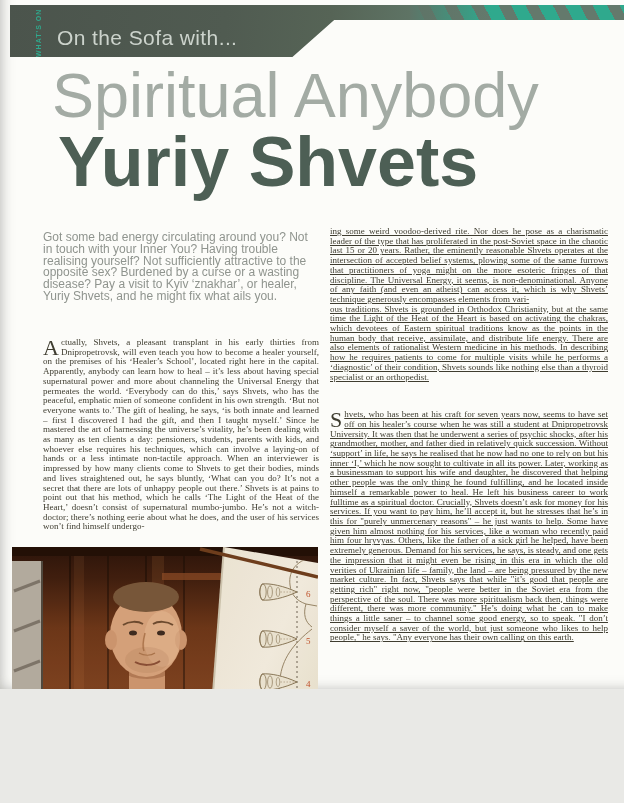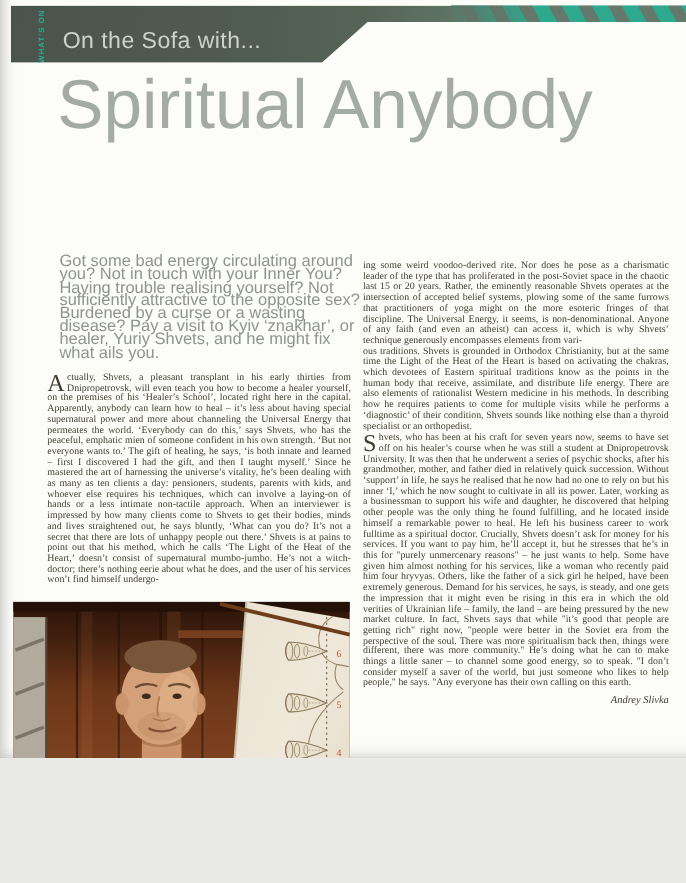--- a/index.html
+++ b/index.html
@@ -33,75 +33,75 @@
   .title1{
     position:absolute;left:52px;top:64px;font-size:63px;line-height:1;
     color:#a3aba4;font-weight:400;white-space:nowrap;
   }
   .title2{
     position:absolute;left:58px;top:127px;font-size:70px;line-height:1;
     color:#4d5f55;font-weight:700;letter-spacing:0;white-space:nowrap;
   }
   
   .standfirst{
-    position:absolute;left:54px;top:232px;width:276px;
-    font-size:15px;line-height:11.8px;color:#8f948e;
+    position:absolute;left:43px;top:232px;width:276px;
+    font-size:12px;line-height:11.8px;color:#8f948e;
   }
   .col-left-body{
     position:absolute;left:43px;top:338px;width:276px;height:206px;overflow:hidden;
     font-family:"Liberation Serif",serif;font-size:9px;line-height:9.7px;
     color:#3f3d30;text-align:justify;
   }
   .col-right{
-    position:absolute;left:330px;top:237px;width:278px;
+    position:absolute;left:330px;top:227px;width:278px;
     font-family:"Liberation Serif",serif;font-size:9px;line-height:9.7px;
-    color:#3f3d30;text-align:justify;
+    color:#3f3d30;text-align:justify;text-decoration:underline;
   }
   .dropcap{
     float:left;font-size:22px;line-height:18px;padding:1px 2px 0 0;
     font-family:"Liberation Serif",serif;
   }
   .pull-quote{
     font-family:"Liberation Sans",sans-serif;font-weight:700;
     font-size:14.5px;line-height:17px;color:#43806b;text-align:left;
     margin:12px 0 10px 0;
   }
-  .para2{margin:0 0 1px 0;}
+  .para2{margin:0 0 28px 0;}
   .byline{
     text-align:right;font-style:italic;font-size:9.5px;margin-top:7px;
     font-family:"Liberation Serif",serif;color:#3f3d30;
   }
   
   .photo{position:absolute;left:12px;top:547px;width:306px;height:253px;}
 </style>
 </head>
 <body>
 
 <div class="page">
 
   <div class="banner"></div>
   <div class="banner-stripes"></div>
   <div class="kicker">WHAT'S ON</div>
   <div class="banner-title">On the Sofa with...</div>
 
   <div class="title1">Spiritual Anybody</div>
+  <div class="title2">Yuriy Shvets</div>
 
   <div class="standfirst">Got some bad energy circulating around you? Not in touch with your Inner You? Having trouble realising yourself? Not sufficiently attractive to the opposite sex? Burdened by a curse or a wasting disease? Pay a visit to Kyiv ‘znakhar’, or healer, Yuriy Shvets, and he might fix what ails you.</div>
 
   <div class="col-left-body">
     <span class="dropcap">A</span><span>ctually, Shvets, a pleasant transplant in his early thirties from Dnipropetrovsk, will even teach you how to become a healer yourself, on the premises of his ‘Healer’s School’, located right here in the capital. Apparently, anybody can learn how to heal – it’s less about having special supernatural power and more about channeling the Universal Energy that permeates the world. ‘Everybody can do this,’ says Shvets, who has the peaceful, emphatic mien of someone confident in his own strength. ‘But not everyone wants to.’ The gift of healing, he says, ‘is both innate and learned – first I discovered I had the gift, and then I taught myself.’ Since he mastered the art of harnessing the universe’s vitality, he’s been dealing with as many as ten clients a day: pensioners, students, parents with kids, and whoever else requires his techniques, which can involve a laying-on of hands or a less intimate non-tactile approach. When an interviewer is impressed by how many clients come to Shvets to get their bodies, minds and lives straightened out, he says bluntly, ‘What can you do? It’s not a secret that there are lots of unhappy people out there.’ Shvets is at pains to point out that his method, which he calls ‘The Light of the Heat of the Heart,’ doesn’t consist of supernatural mumbo-jumbo. He’s not a witch-doctor; there’s nothing eerie about what he does, and the user of his services won’t find himself undergo-</span>
   </div>
 
   <div class="col-right">
     <div>ing some weird voodoo-derived rite. Nor does he pose as a charismatic leader of the type that has proliferated in the post-Soviet space in the chaotic last 15 or 20 years. Rather, the eminently reasonable Shvets operates at the intersection of accepted belief systems, plowing some of the same furrows that practitioners of yoga might on the more esoteric fringes of that discipline. The Universal Energy, it seems, is non-denominational. Anyone of any faith (and even an atheist) can access it, which is why Shvets’ technique generously encompasses elements from vari-</div>
     <div class="para2">ous traditions. Shvets is grounded in Orthodox Christianity, but at the same time the Light of the Heat of the Heart is based on activating the chakras, which devotees of Eastern spiritual traditions know as the points in the human body that receive, assimilate, and distribute life energy. There are also elements of rationalist Western medicine in his methods. In describing how he requires patients to come for multiple visits while he performs a ‘diagnostic’ of their condition, Shvets sounds like nothing else than a thyroid specialist or an orthopedist.</div>
     <div>
       <span class="dropcap">S</span><span>hvets, who has been at his craft for seven years now, seems to have set off on his healer’s course when he was still a student at Dnipropetrovsk University. It was then that he underwent a series of psychic shocks, after his grandmother, mother, and father died in relatively quick succession. Without ‘support’ in life, he says he realised that he now had no one to rely on but his inner ‘I,’ which he now sought to cultivate in all its power. Later, working as a businessman to support his wife and daughter, he discovered that helping other people was the only thing he found fulfilling, and he located inside himself a remarkable power to heal. He left his business career to work fulltime as a spiritual doctor. Crucially, Shvets doesn’t ask for money for his services. If you want to pay him, he’ll accept it, but he stresses that he’s in this for "purely unmercenary reasons" – he just wants to help. Some have given him almost nothing for his services, like a woman who recently paid him four hryvyas. Others, like the father of a sick girl he helped, have been extremely generous. Demand for his services, he says, is steady, and one gets the impression that it might even be rising in this era in which the old verities of Ukrainian life – family, the land – are being pressured by the new market culture. In fact, Shvets says that while "it’s good that people are getting rich" right now, "people were better in the Soviet era from the perspective of the soul. There was more spiritualism back then, things were different, there was more community." He’s doing what he can to make things a little saner – to channel some good energy, so to speak. "I don’t consider myself a saver of the world, but just someone who likes to help people," he says. "Any everyone has their own calling on this earth.</span>
     </div>
-    <div class="byline">Andrey Slivka</div>
   </div>
 
   <svg class="photo" viewBox="0 0 306 253">
     <defs>
       <linearGradient id="wood" x1="0" y1="0" x2="0" y2="1">
         <stop offset="0" stop-color="#27120a"></stop>
         <stop offset="0.12" stop-color="#3c1c0e"></stop>
         <stop offset="0.32" stop-color="#6b3519"></stop>
         <stop offset="0.55" stop-color="#7c4120"></stop>
         <stop offset="0.8" stop-color="#572a13"></stop>

